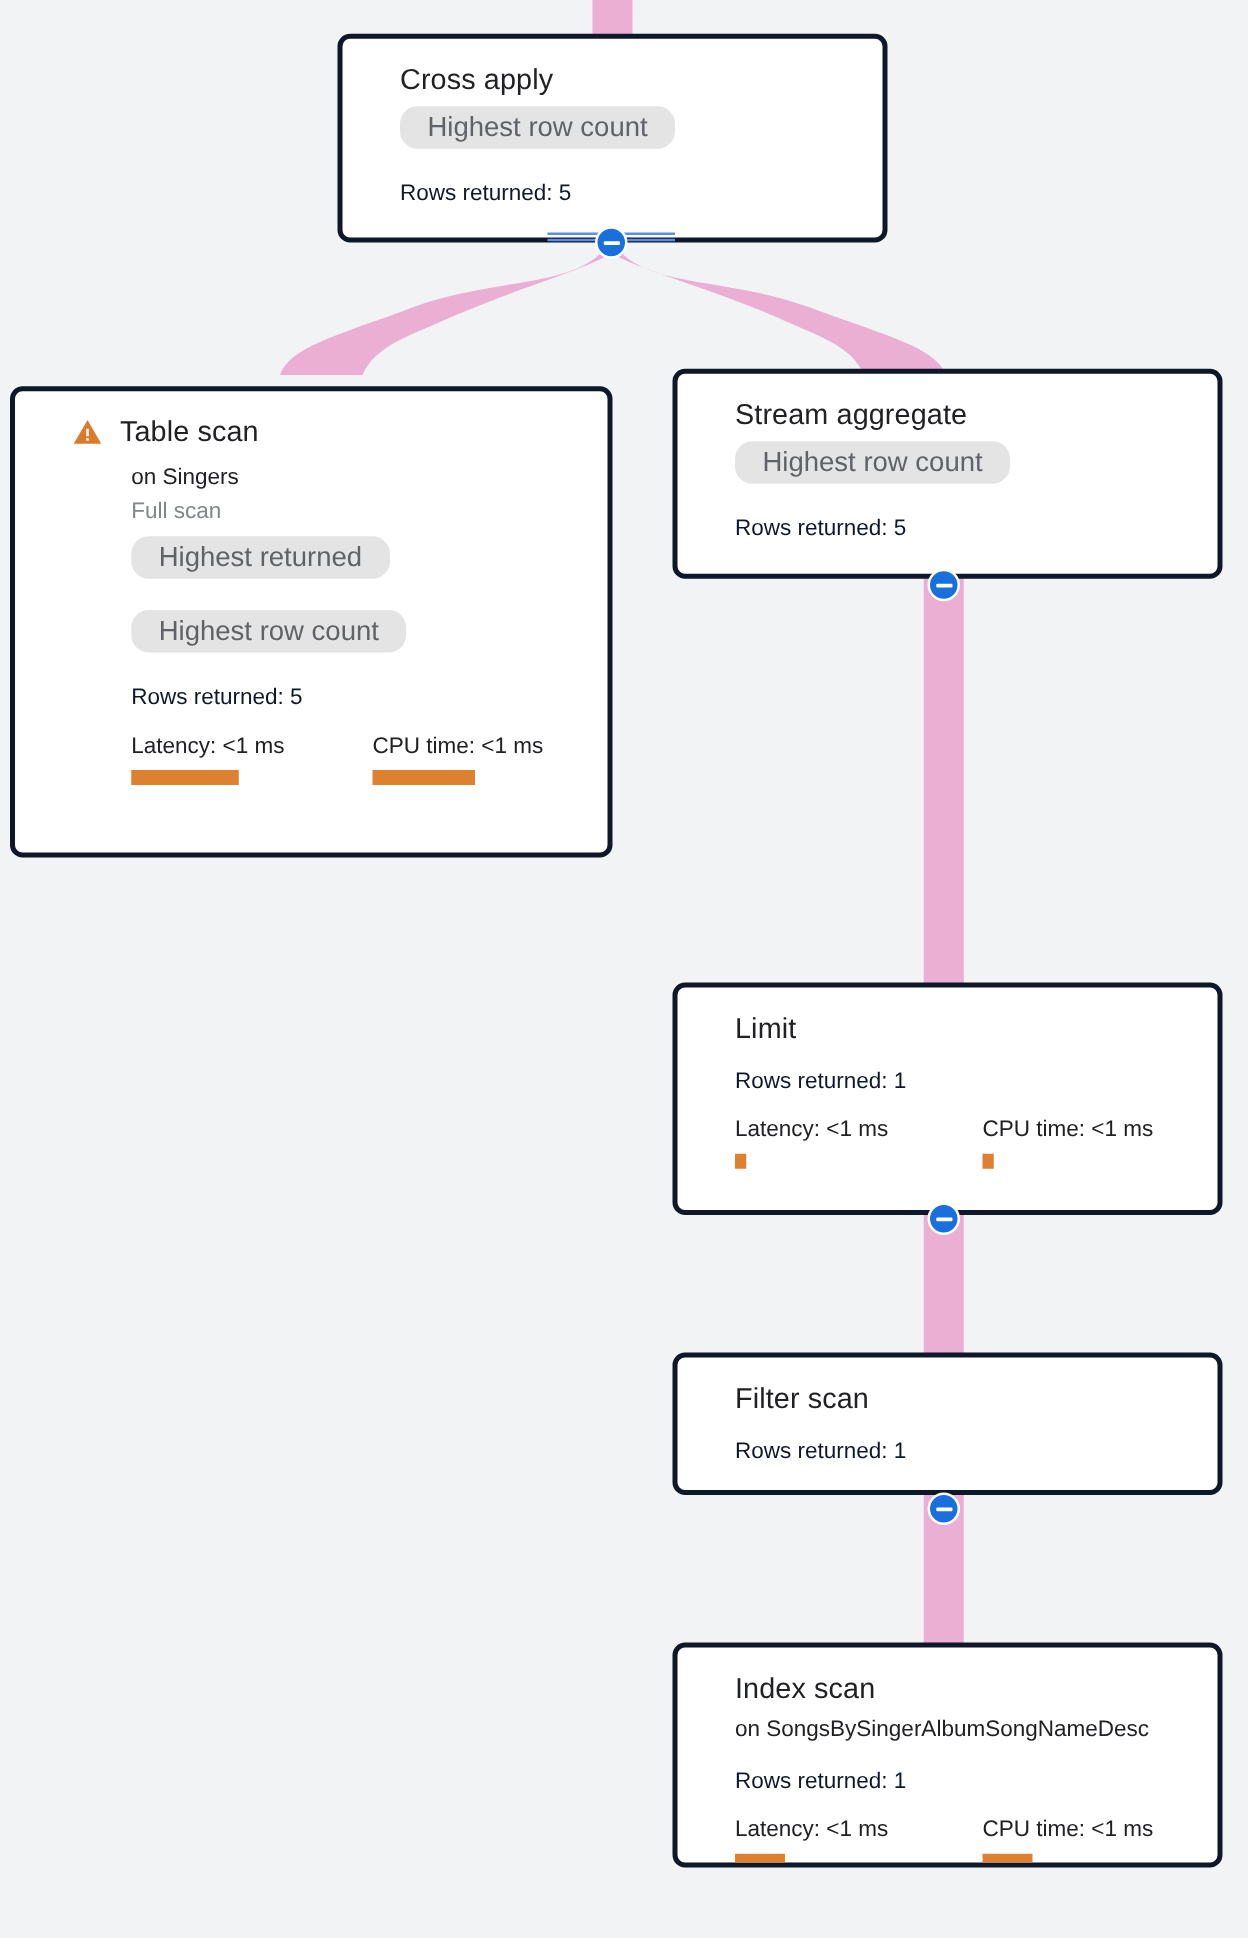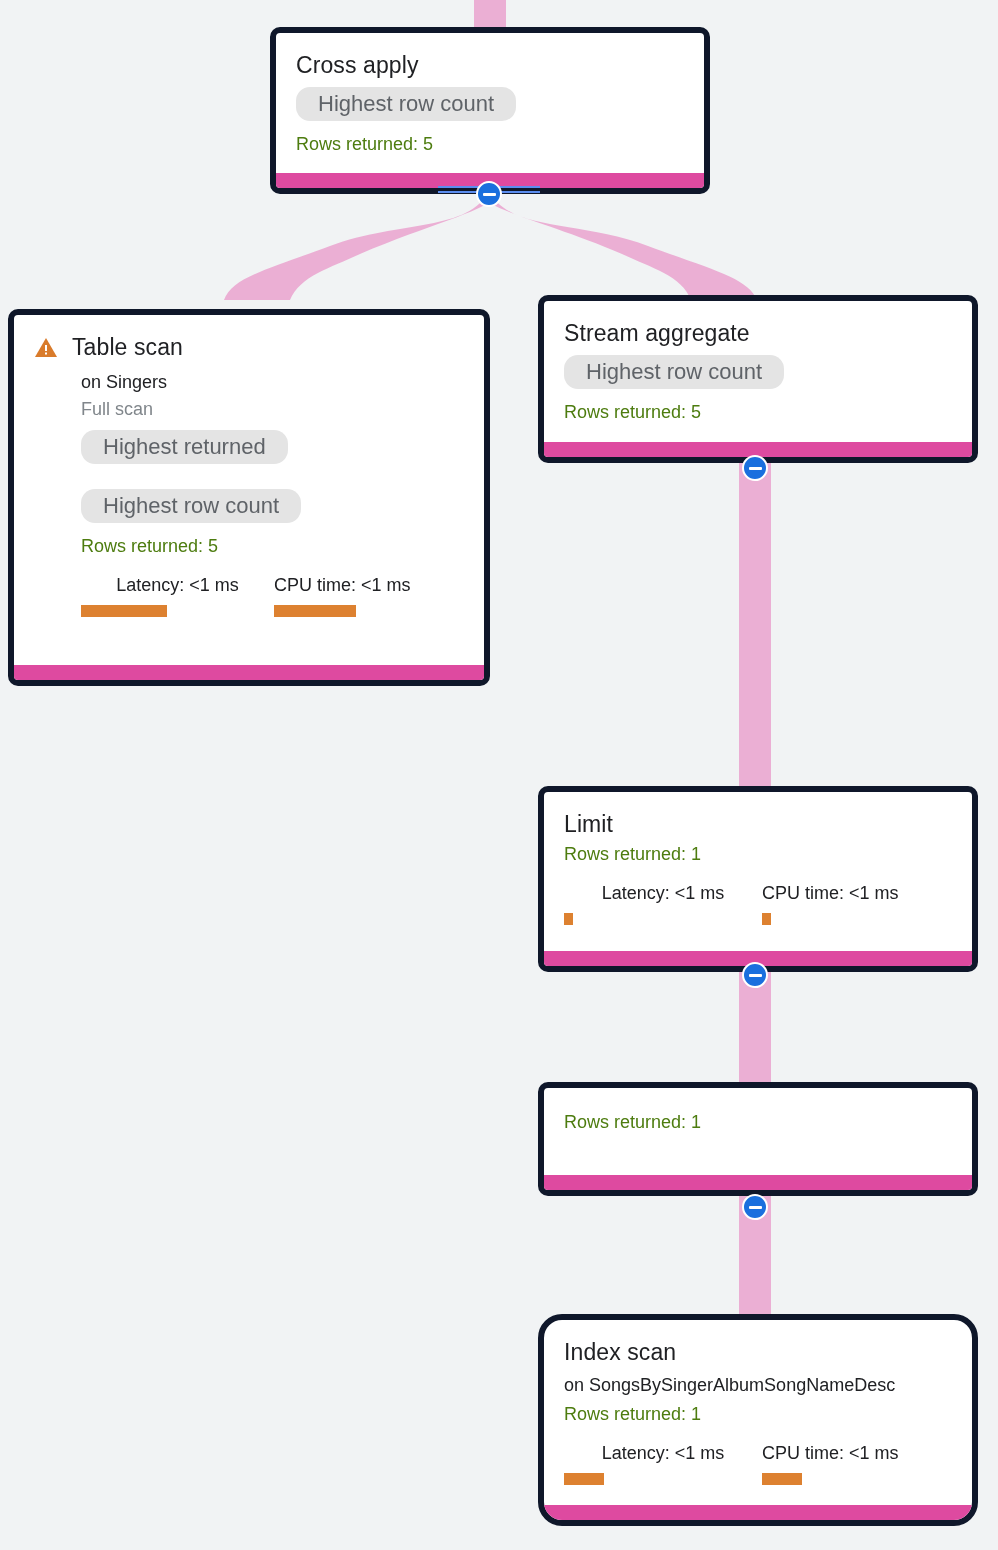--- a/index.html
+++ b/index.html
@@ -12,25 +12,26 @@
   }
   #canvas { position: relative; width: 998px; height: 1550px; }
 
   
   #edges { position: absolute; left: 0; top: 0; width: 998px; height: 1550px; }
 
   
   .node {
     position: absolute;
     background: #FFFFFF;
-    border: 6px solid #0f172a;
+    border: 4px solid #0f172a;
     border-radius: 10px;
     overflow: hidden;
     display: flex;
-    flex-direction: column;
+    flex-direction: row;
+    padding-left: 26px;
   }
   .node-body { padding: 18px 20px 14px 20px; flex: 1 1 auto; }
   .node-footer { height: 15px; background: #DE4AA0; flex: 0 0 auto; }
 
   .title-row { display: flex; align-items: flex-start; gap: 14px; }
   .warn-icon { flex: 0 0 auto; margin-top: 4px; }
   .node-title {
     font-size: 23px;
     color: #202124;
     font-weight: 400;
@@ -42,40 +43,40 @@
   .subline {
     font-size: 18px;
     color: #202124;
     line-height: 25px;
     margin-top: 7px;
     white-space: nowrap;
   }
   .subline.muted { color: #80868B; margin-top: 2px; }
   .rows-line {
     font-size: 18px;
-    color: #4d7c0f;
+    color: #0f172a;
     line-height: 25px;
-    margin-top: 4px;
+    margin-top: 16px;
     white-space: nowrap;
   }
 
   .badges { margin-top: 8px; }
   .badge {
     display: inline-block;
     background: #E4E4E4;
     color: #5F6368;
     font-size: 22px;
     line-height: 22px;
     border-radius: 14px;
     padding: 6px 22px;
     margin-bottom: 7px;
     white-space: nowrap;
   }
 
-  .metrics { display: flex; margin-top: 15px; text-align: center; }
+  .metrics { display: flex; margin-top: 15px; }
   .metric { flex: 0 0 auto; }
   .metric-label {
     font-size: 18px;
     color: #202124;
     line-height: 22px;
     white-space: nowrap;
   }
   .metric-bar { background: #DD8130; height: 12px; margin-top: 9px; }
 
   
@@ -218,27 +219,30 @@
           <div class="metric-bar" style="width:9px;"></div>
         </div>
       </div>
     </div>
     <div class="node-footer"></div>
   </div>
   <div class="toggle" style="left:742px; top:962px;"></div>
 
   <div class="node" style="left:538px; top:1082px; width:440px; height:114px;">
     <div class="node-body">
+      <div class="title-row">
+        <div class="node-title">Filter scan</div>
+      </div>
       <div class="rows-line">Rows returned: 1</div>
     </div>
     <div class="node-footer"></div>
   </div>
   <div class="toggle" style="left:742px; top:1194px;"></div>
 
-  <div class="node" style="left:538px; top:1314px; width:440px; height:212px;border-radius:24px;">
+  <div class="node" style="left:538px; top:1314px; width:440px; height:180px;">
     <div class="node-body">
       <div class="title-row">
         <div class="node-title">Index scan</div>
       </div>
       <div class="subline">on SongsBySingerAlbumSongNameDesc</div>
       <div class="rows-line">Rows returned: 1</div>
       <div class="metrics">
         <div class="metric" style="width:198px;">
           <div class="metric-label">Latency: &lt;1 ms</div>
           <div class="metric-bar" style="width:40px;"></div>

